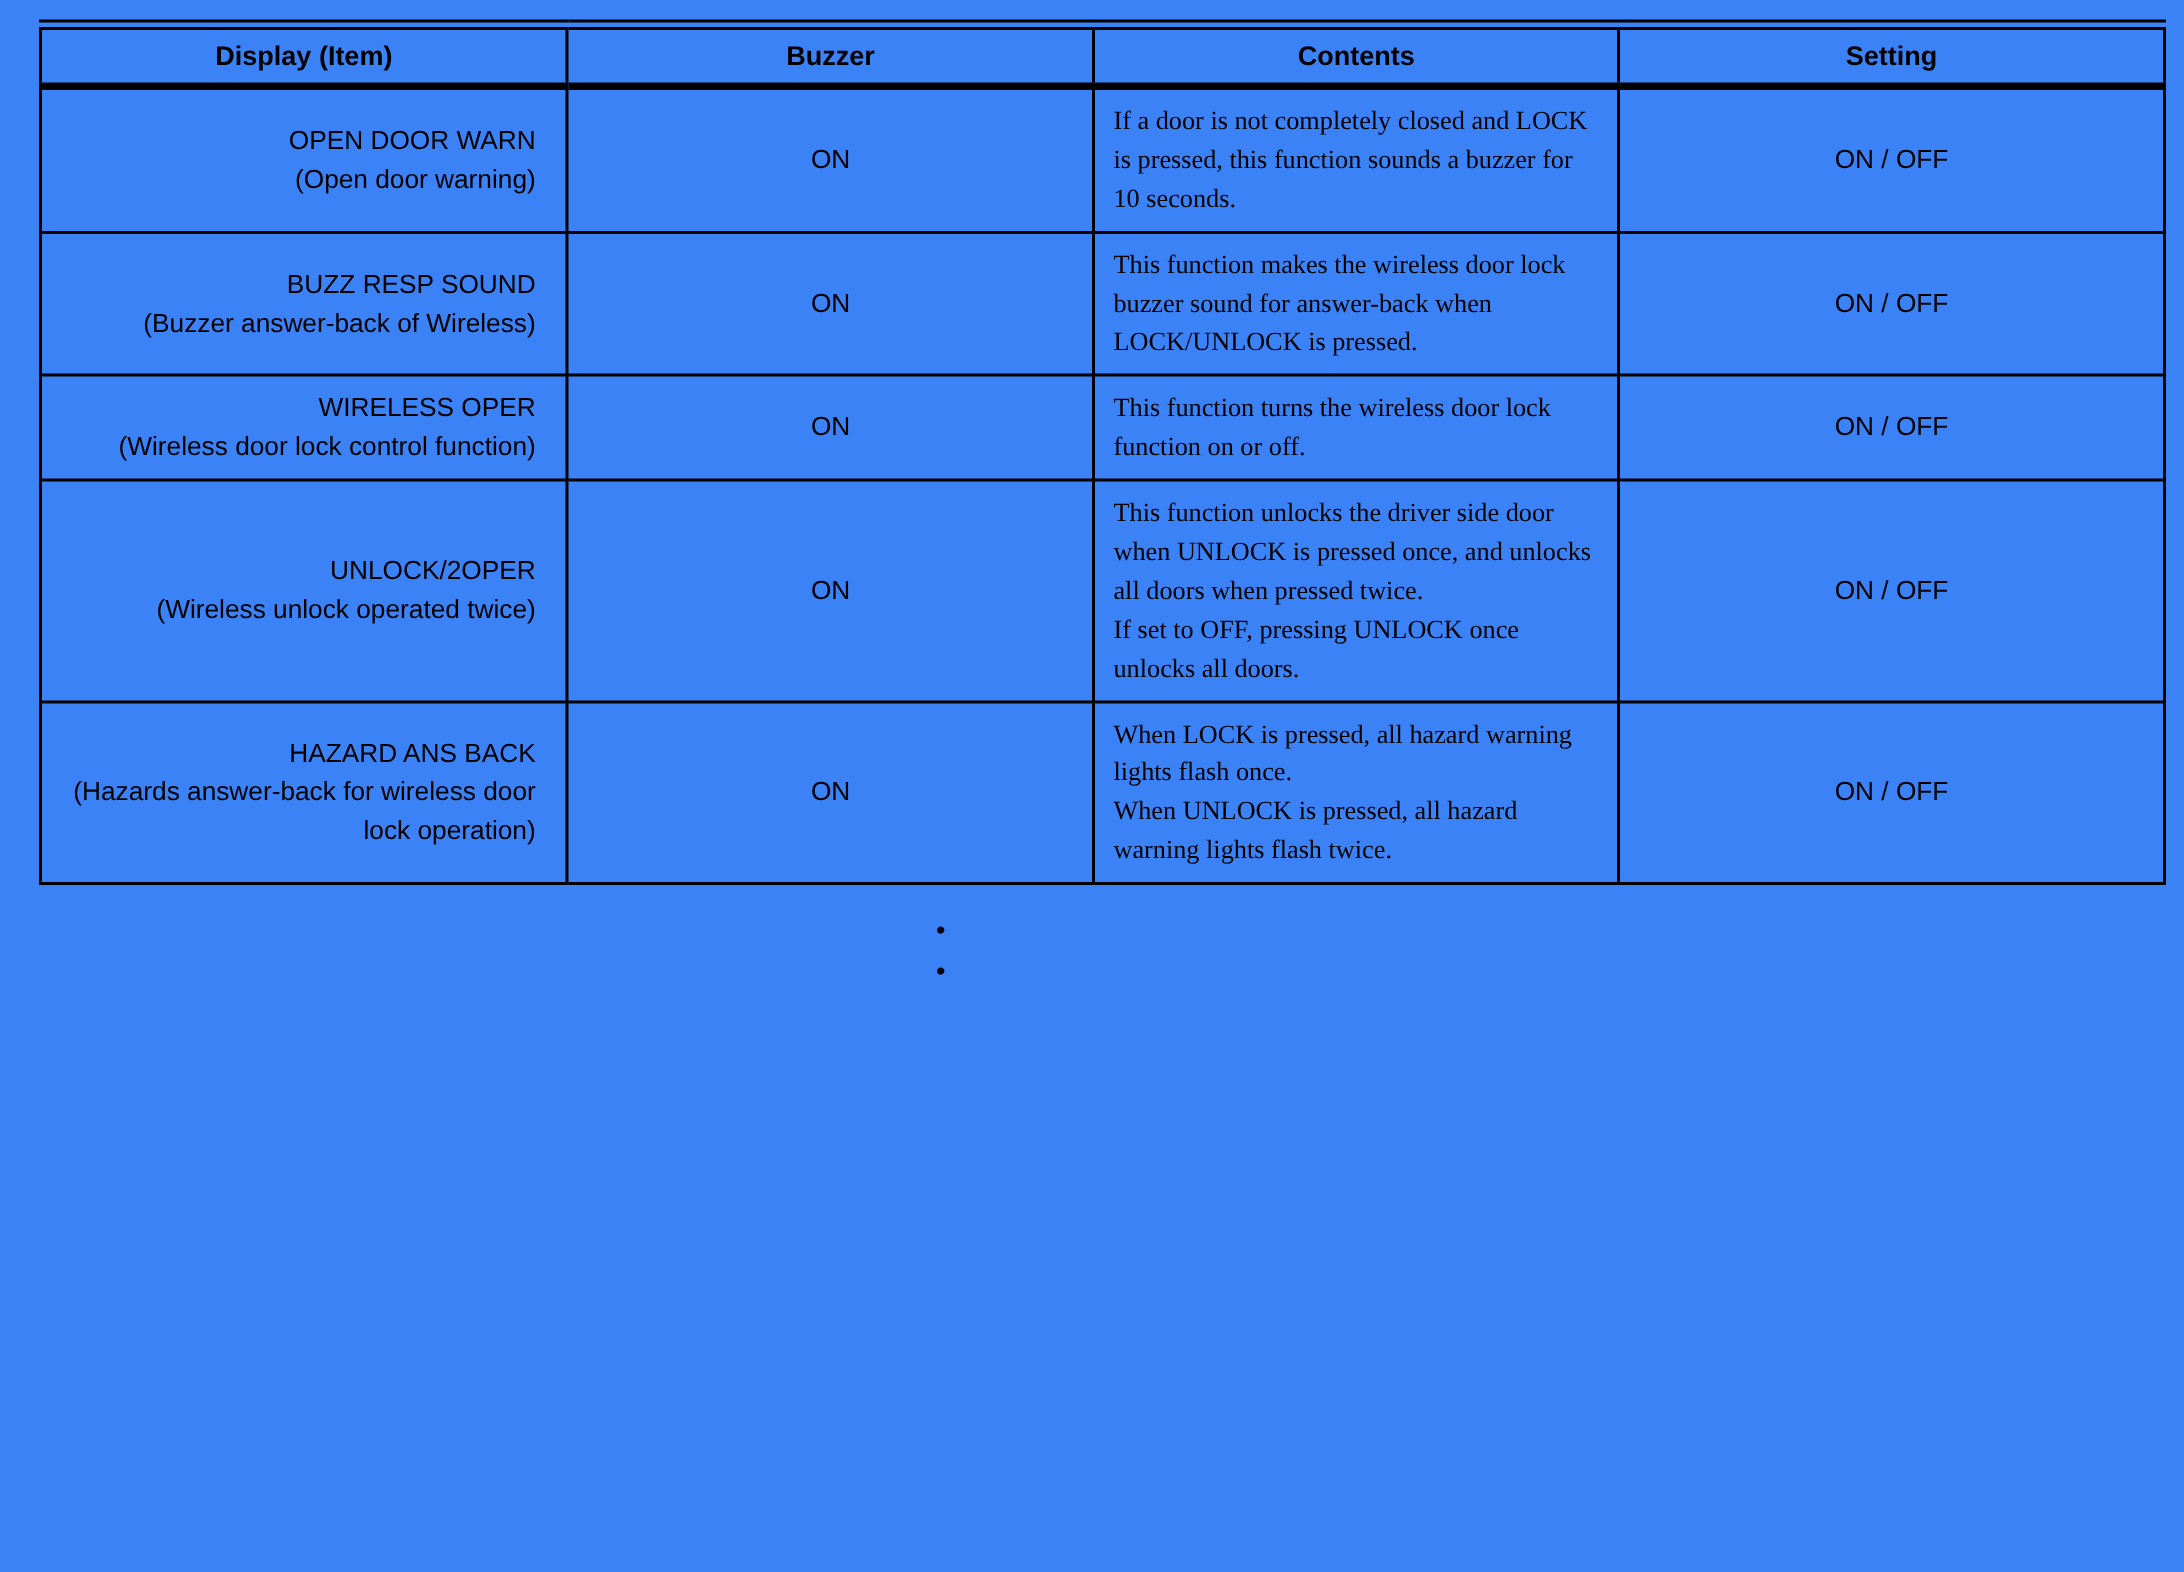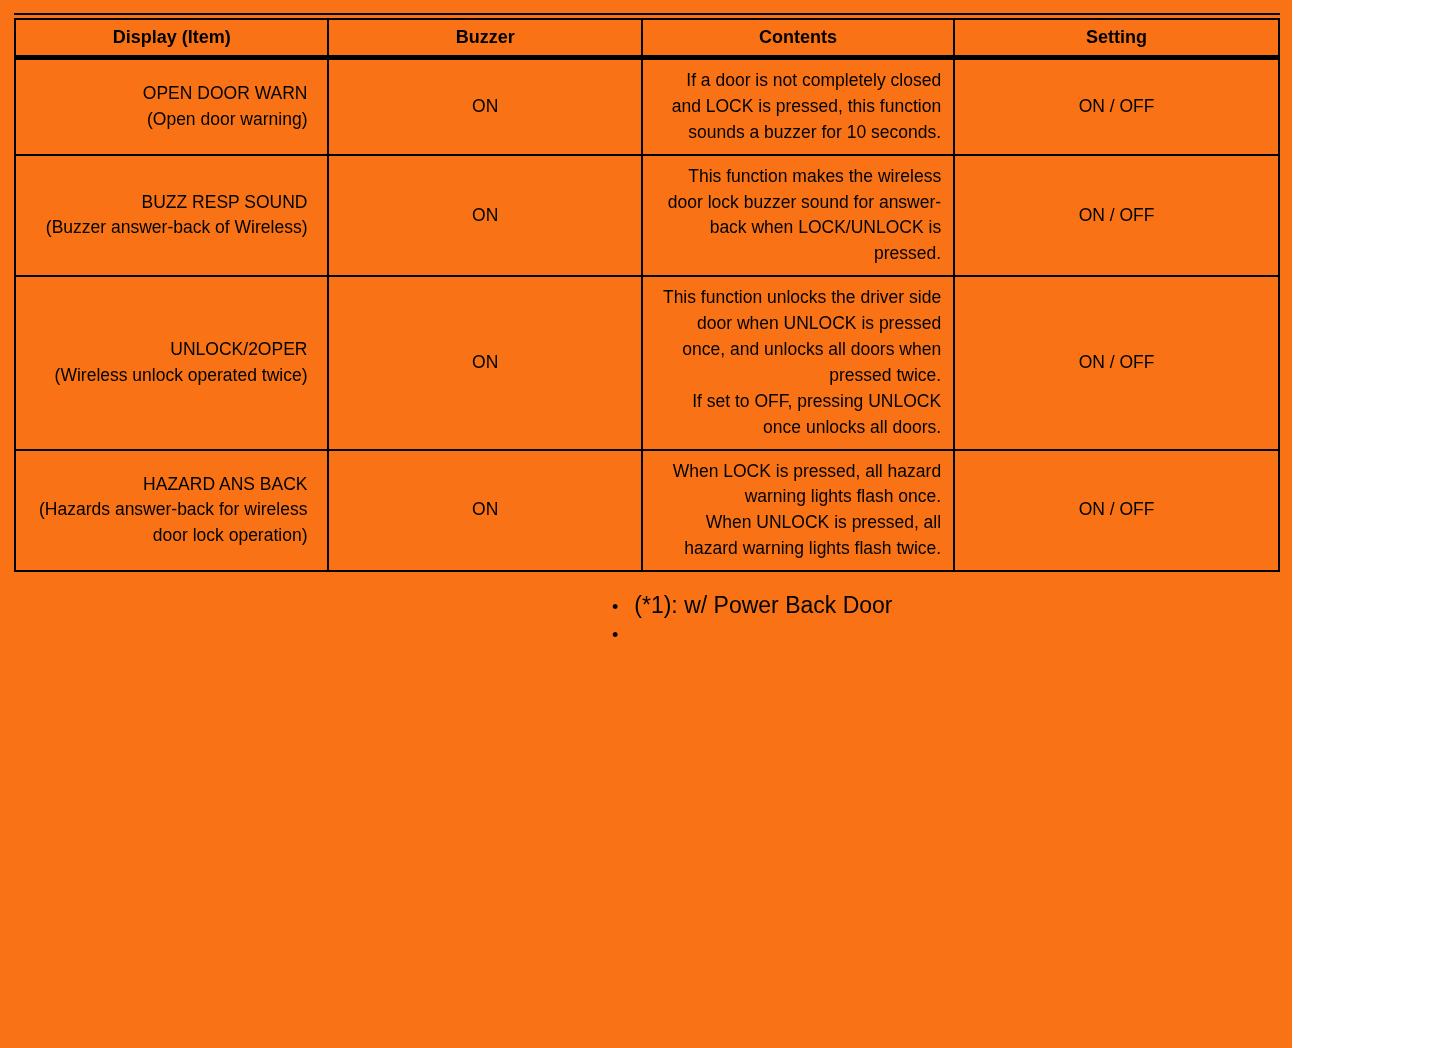--- a/index.html
+++ b/index.html
@@ -4,25 +4,25 @@
 <style>
   * { box-sizing: border-box; }
   html, body {
     margin: 0;
     padding: 0;
     background: #ffffff;
     color: #000000;
     font-family: "Liberation Sans", sans-serif;
   }
   .page {
-    width: 1292px;
+    width: 1456px;
     height: 1048px;
-    padding: 13px 12px 0 14px;
+    padding: 13px 12px 0 26px;
     overflow: hidden;
-    background: #f97316;
+    background: #3b82f6;
   }
   table.manual-table {
     width: 100%;
     border-collapse: collapse;
     table-layout: fixed;
   }
   table.manual-table th,
   table.manual-table td {
     border: 2px solid #000000;
   }
@@ -41,23 +41,24 @@
     padding: 8px 10px;
   }
   .cell-item {
     text-align: right;
     padding: 8px 20px !important;
   }
   .cell-default {
     text-align: center;
   }
   .cell-contents {
-    text-align: right;
+    text-align: left;
     white-space: pre-line;
     padding: 8px 12px !important;
+    font-family: Liberation Serif, serif;
   }
   .cell-setting {
     text-align: center;
   }
   .hint {
     margin-top: 20px;
     margin-left: 588px;
     font-size: 23px;
   }
   .hint-title {
@@ -108,20 +109,29 @@
         <td class="cell-item">
           <div>BUZZ RESP SOUND</div>
           <div>(Buzzer answer-back of Wireless)</div>
         </td>
         <td class="cell-default">ON</td>
         <td class="cell-contents">This function makes the wireless door lock buzzer sound for answer-back when LOCK/UNLOCK is pressed.</td>
         <td class="cell-setting">ON / OFF</td>
       </tr>
       <tr>
         <td class="cell-item">
+          <div>WIRELESS OPER</div>
+          <div>(Wireless door lock control function)</div>
+        </td>
+        <td class="cell-default">ON</td>
+        <td class="cell-contents">This function turns the wireless door lock function on or off.</td>
+        <td class="cell-setting">ON / OFF</td>
+      </tr>
+      <tr>
+        <td class="cell-item">
           <div>UNLOCK/2OPER</div>
           <div>(Wireless unlock operated twice)</div>
         </td>
         <td class="cell-default">ON</td>
         <td class="cell-contents">This function unlocks the driver side door when UNLOCK is pressed once, and unlocks all doors when pressed twice.
 If set to OFF, pressing UNLOCK once unlocks all doors.</td>
         <td class="cell-setting">ON / OFF</td>
       </tr>
       <tr>
         <td class="cell-item">
@@ -132,20 +142,19 @@
         <td class="cell-contents">When LOCK is pressed, all hazard warning lights flash once.
 When UNLOCK is pressed, all hazard warning lights flash twice.</td>
         <td class="cell-setting">ON / OFF</td>
       </tr>
     </tbody>
   </table>
 
   <div class="hint">
     <div class="hint-item">
       <span class="bullet">•</span>
-      <span>(*1): w/ Power Back Door</span>
     </div>
     <div class="hint-item">
       <span class="bullet">•</span>
     </div>
   </div>
 
 </div>
 
 </body></html>

